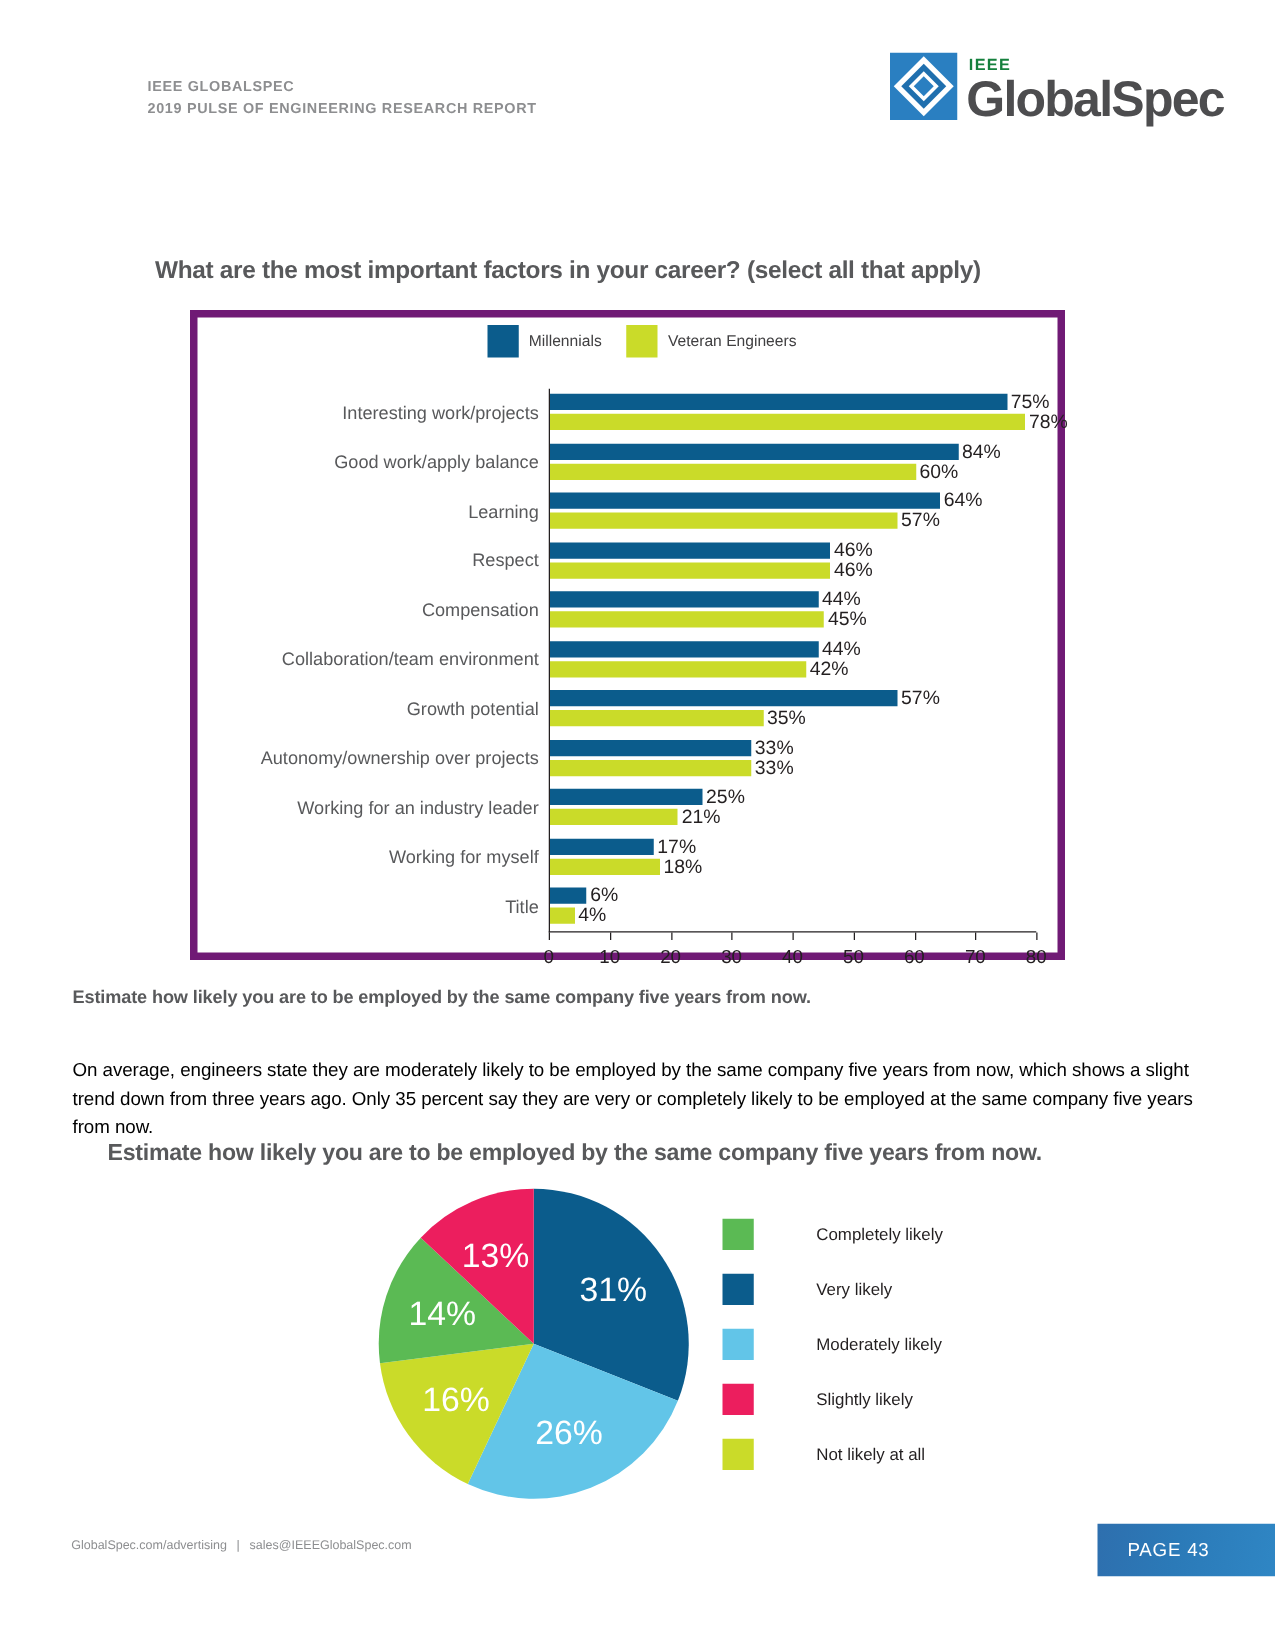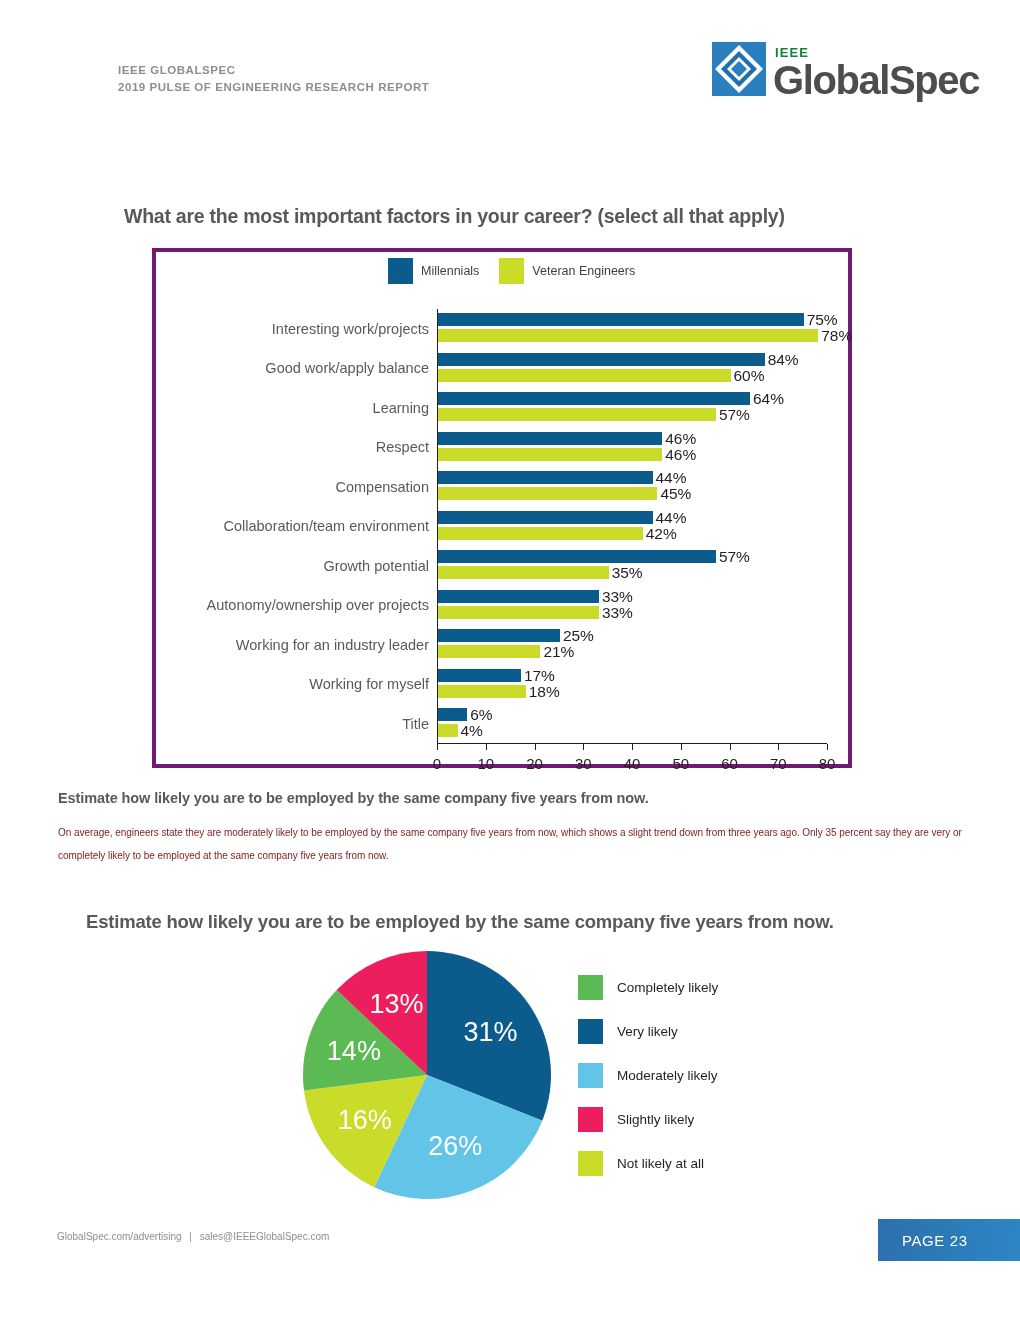--- a/index.html
+++ b/index.html
@@ -91,21 +91,21 @@
     white-space: nowrap;
   }
 
   .chart-panel {
     position: absolute;
     left: 152px;
     top: 248px;
     width: 700px;
     height: 520px;
     background: #ffffff;
-    border: 4px solid #701a75;
+    border: 6px solid #701a75;
   }
 
   .bar-legend {
     position: absolute;
     left: 232px;
     top: 6px;
     display: flex;
     align-items: center;
     gap: 20px;
   }
@@ -207,25 +207,25 @@
     top: 790px;
     width: 910px;
     font-size: 14.5px;
     font-weight: 700;
     color: #58595b;
     letter-spacing: -0.1px;
   }
   .lead-body {
     position: absolute;
     left: 58px;
-    top: 822px;
+    top: 846px;
     width: 912px;
-    font-size: 10px;
+    font-size: 15px;
     line-height: 22.5px;
-    color: #7f1d1d;
+    color: #000000;
     letter-spacing: -0.05px;
   }
 
   
   .pie-section-title {
     position: absolute;
     left: 86px;
     top: 911px;
     font-size: 18.5px;
     font-weight: 700;
@@ -265,20 +265,21 @@
   }
   .pie-legend .pl-swatch {
     width: 25px;
     height: 25px;
     flex: none;
   }
   .pie-legend .pl-label {
     font-size: 13.5px;
     color: #231f20;
     white-space: nowrap;
+    margin-left: 36px;
   }
 
   
   .footer-links {
     position: absolute;
     left: 57px;
     top: 1231px;
     font-size: 10px;
     color: #8d8e90;
     white-space: nowrap;
@@ -529,14 +530,14 @@
       <span class="pl-label">Not likely at all</span>
     </div>
   </div>
 
 <div class="footer-links">
   <span>GlobalSpec.com/advertising</span>
   <span class="sep">|</span>
   <span>sales@IEEEGlobalSpec.com</span>
 </div>
 <div class="page-badge">
-  <span>PAGE 23</span>
+  <span>PAGE 43</span>
 </div>
 
 </body></html>

